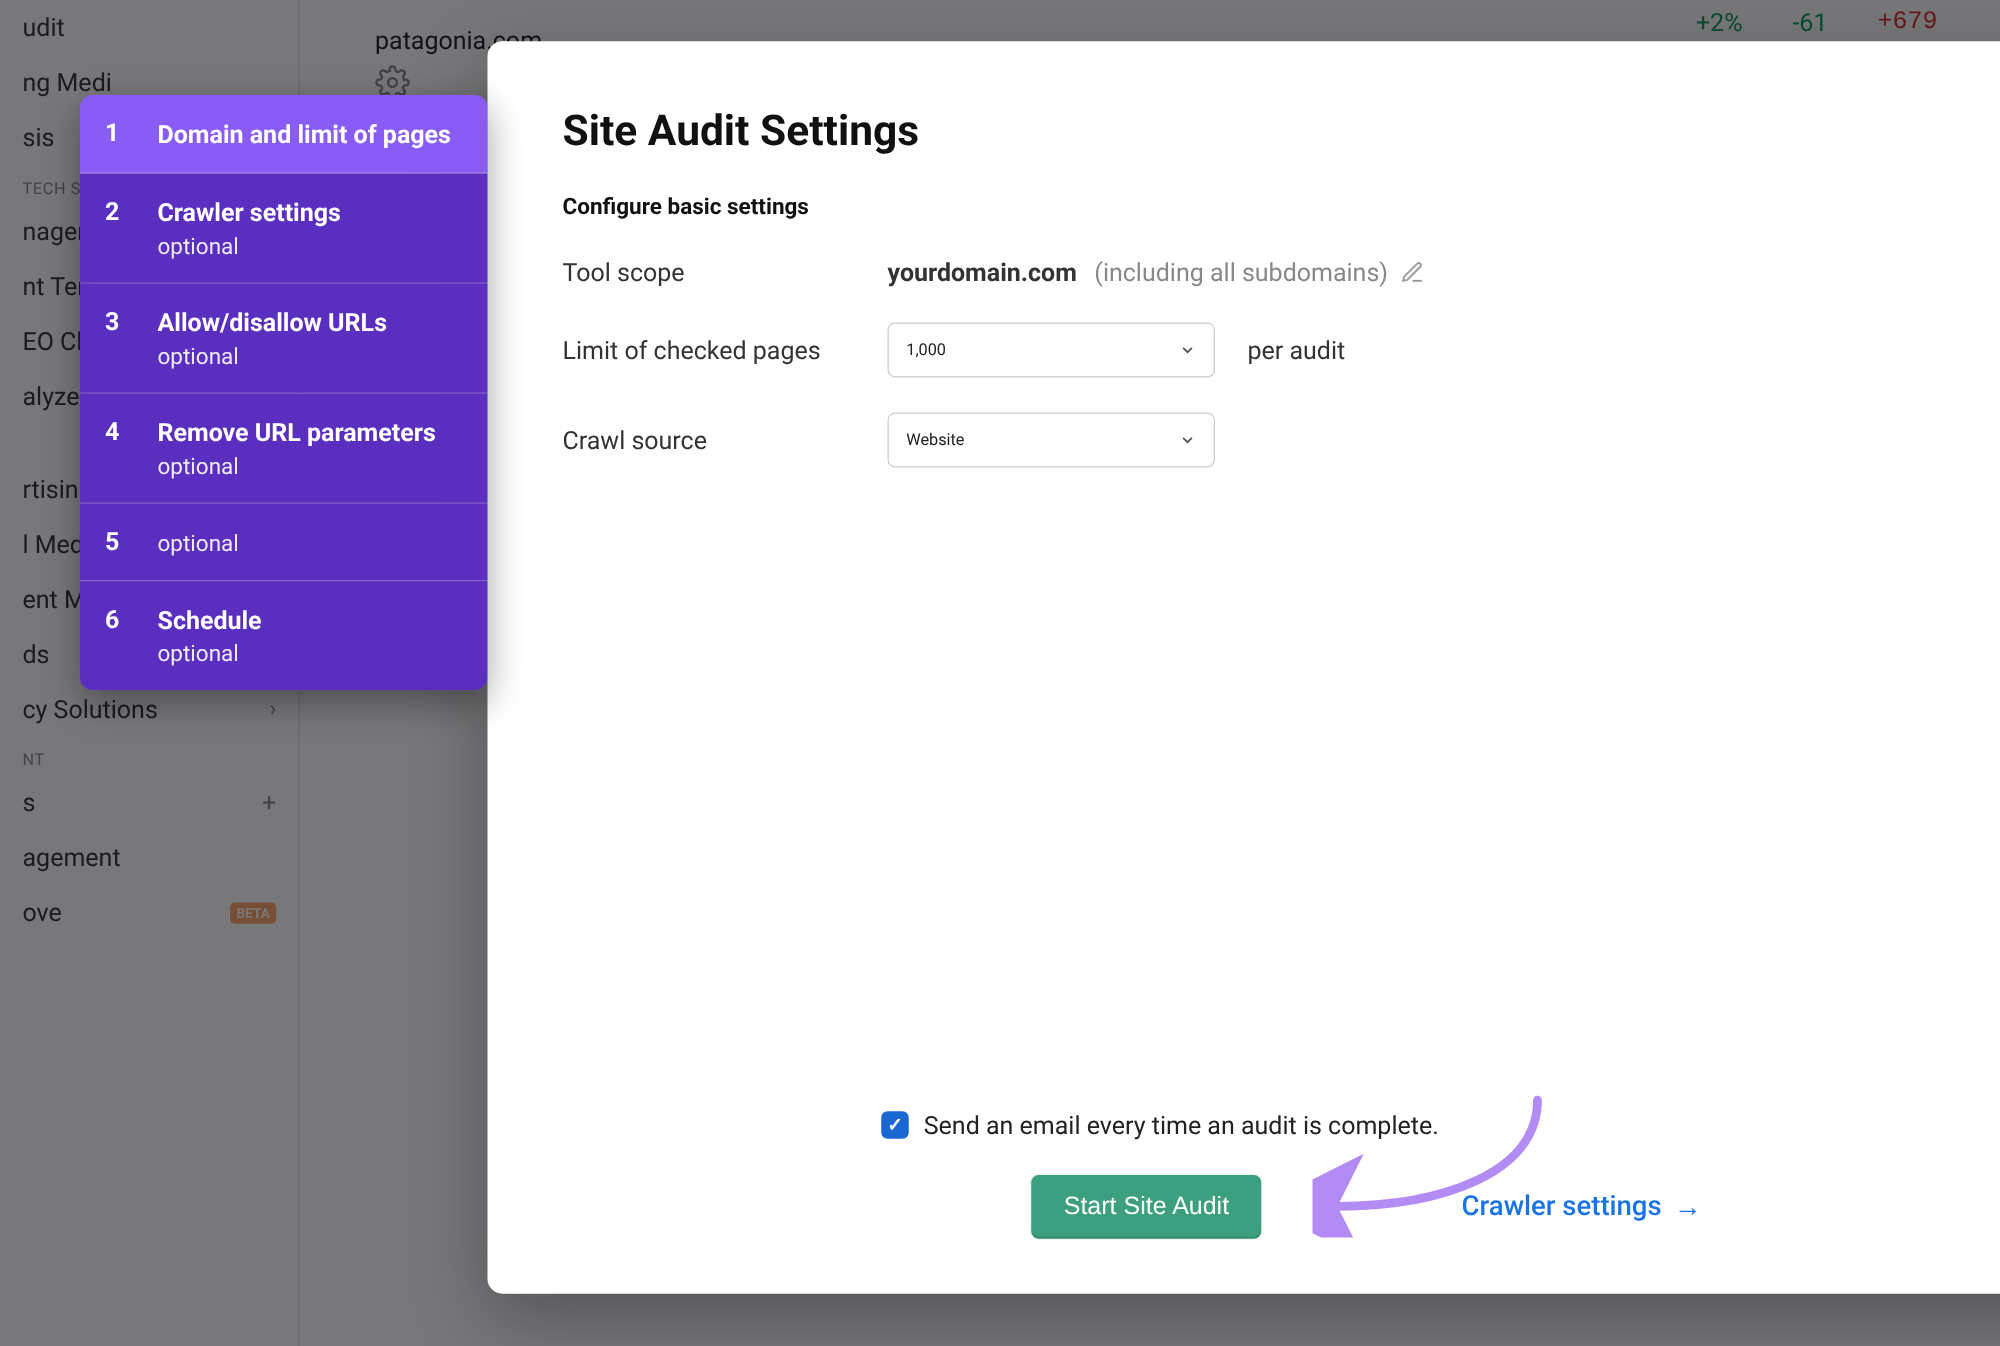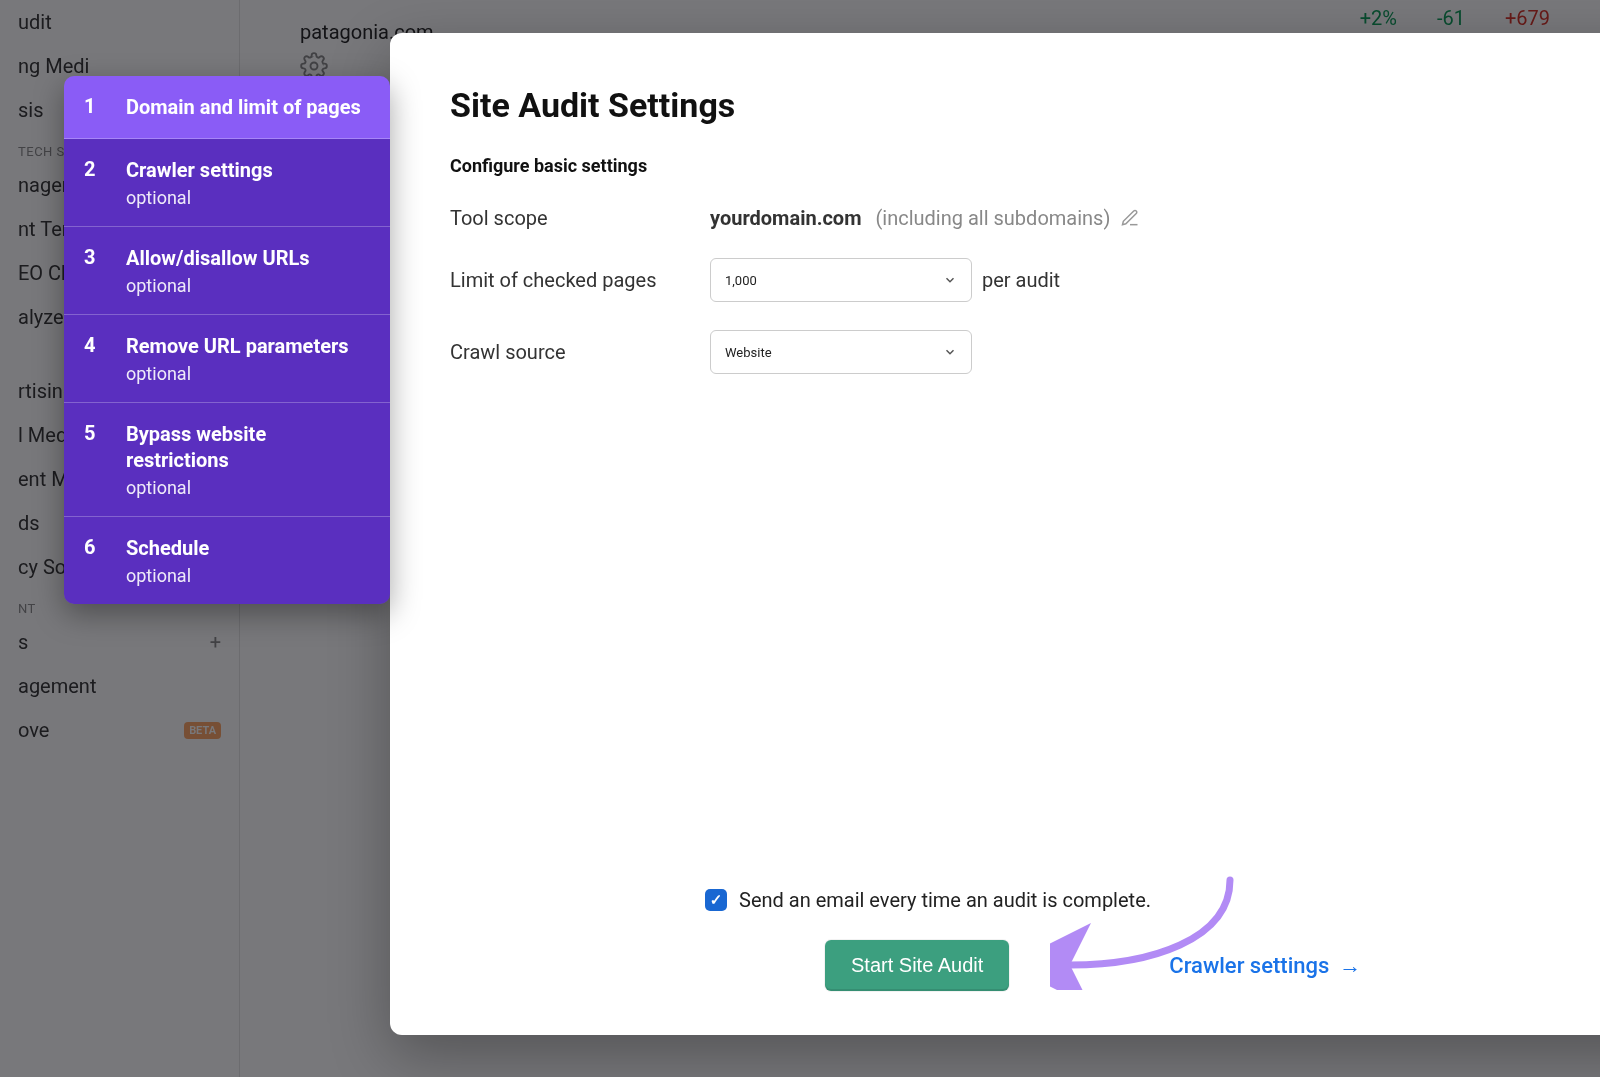--- a/index.html
+++ b/index.html
@@ -13,41 +13,41 @@
   .bg-sidebar .item .chev { color:#888; font-size:18px; }
   .bg-sidebar .beta { background:#fda565; color:#fff; font-size:11px; border-radius:4px; padding:2px 5px; margin-left:6px; font-weight:600;}
   .bg-sidebar .plus { color:#888; font-size:20px;}
 
   .bg-main { position:absolute; left:260px; top:0; right:0; padding:20px 40px; }
   .bg-row { display:flex; align-items:center; gap:20px; font-size:20px; color:#333; margin-bottom:8px;}
   .bg-row .domain { flex:1; color:#222; }
   .bg-gear { width:28px; height:28px; color:#888; margin-top:6px; }
   .bg-stats { position:absolute; right:50px; top:6px; font-size:20px; display:flex; flex-direction:column; gap:8px; align-items:flex-end;}
   .bg-stat-line { display:flex; gap:40px;}
-  .pos { color:#0a9d58; } .neg { color:#1a73e8; } .neg-red { color:#d93025;}
+  .pos { color:#0a9d58; } .neg { color:#1a73e8; } .neg-red { color:#d93025;font-family:Liberation Mono, monospace;}
 
   
   .overlay { position: absolute; inset: 0; background: rgba(10,10,15,0.55); }
 
   
   .modal { position: absolute; left: 390px; top: 33px; width: 1330px; height: 1002px; background: #fff; border-radius: 12px; box-shadow: 0 20px 60px rgba(0,0,0,.3); padding: 52px 60px 44px 60px; }
   .modal .close { position:absolute; top:26px; right:30px; width:30px; height:30px; color:#777; cursor:pointer; }
   .modal h1 { font-size: 34px; font-weight: 700; color: #111; margin-bottom: 30px; }
   .modal h2 { font-size: 18px; font-weight: 700; color: #111; margin-bottom: 30px; }
 
   .form-row { display:flex; align-items:center; margin-bottom: 28px; font-size: 20px; color:#333;}
   .form-row .label { width: 260px; color:#333; }
   .form-row .value { display:flex; align-items:center; gap:10px; }
   .form-row .value b { font-weight:700; }
   .form-row .hint { color:#888; margin-left:4px;}
   .edit-pencil { color:#999; width:20px; height:20px; }
 
   .select { display:inline-flex; align-items:center; justify-content:space-between; width:262px; height:44px; border:1px solid #ccc; border-radius:6px; padding:0 14px; font-size:13px; color:#222; background:#fff; cursor:pointer;}
   .select .caret { color:#555; }
-  .per-audit { color:#333; font-size:20px;}
+  .per-audit { margin-left:16px; color:#333; font-size:20px;}
 
   .modal-footer { position:absolute; left:60px; right:60px; bottom:44px; }
   .email-row { display:flex; align-items:center; gap:12px; font-size:20px; color:#222; justify-content:flex-start; padding-left:255px; margin-bottom:28px;}
   .chk { width:22px; height:22px; border-radius:5px; background:#1967d2; display:inline-flex; align-items:center; justify-content:center; color:#fff; font-size:15px; font-weight:900;}
 
   .footer-actions { display:flex; align-items:center; justify-content:flex-start; gap:160px; padding-left:375px;}
   .btn-start { background:#3c9f7f; color:#fff; border:none; border-radius:6px; padding:14px 26px; font-size:20px; font-weight:500; cursor:pointer; box-shadow: inset 0 -2px 0 rgba(0,0,0,.1), 0 0 0 1px rgba(0,0,0,.05);}
   .link-next { color:#1a73e8; font-size:22px; font-weight:500; display:inline-flex; align-items:center; gap:10px; text-decoration:none; cursor:pointer;}
   .link-next .arrow { font-size:22px; }
 
@@ -243,21 +243,20 @@
   <div class="step">
     <div class="num">4</div>
     <div class="txt">
         <div class="title">Remove URL parameters</div>
         <div class="opt">optional</div>
       </div>
   </div>
   <div class="step">
     <div class="num">5</div>
     <div class="txt">
-        <div class="title">Bypass website restrictions</div>
         <div class="opt">optional</div>
       </div>
   </div>
   <div class="step">
     <div class="num">6</div>
     <div class="txt">
         <div class="title">Schedule</div>
         <div class="opt">optional</div>
       </div>
   </div>

